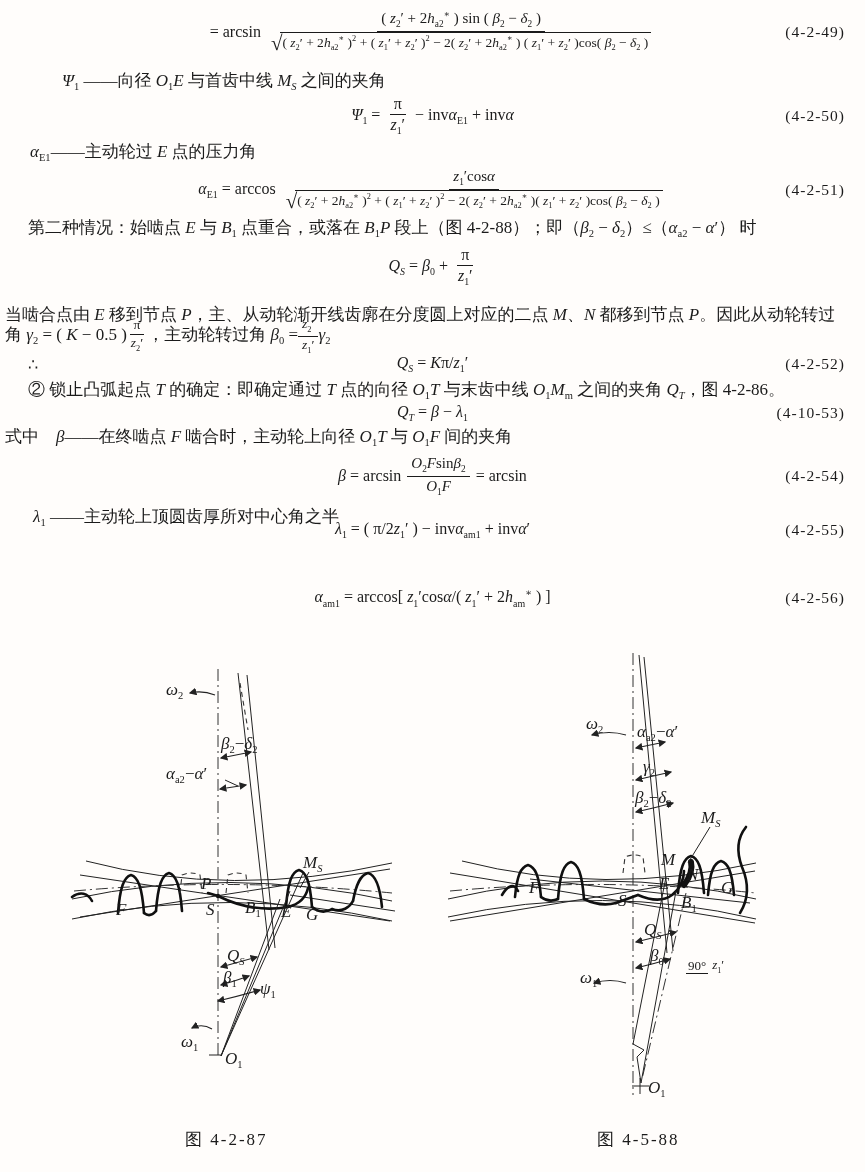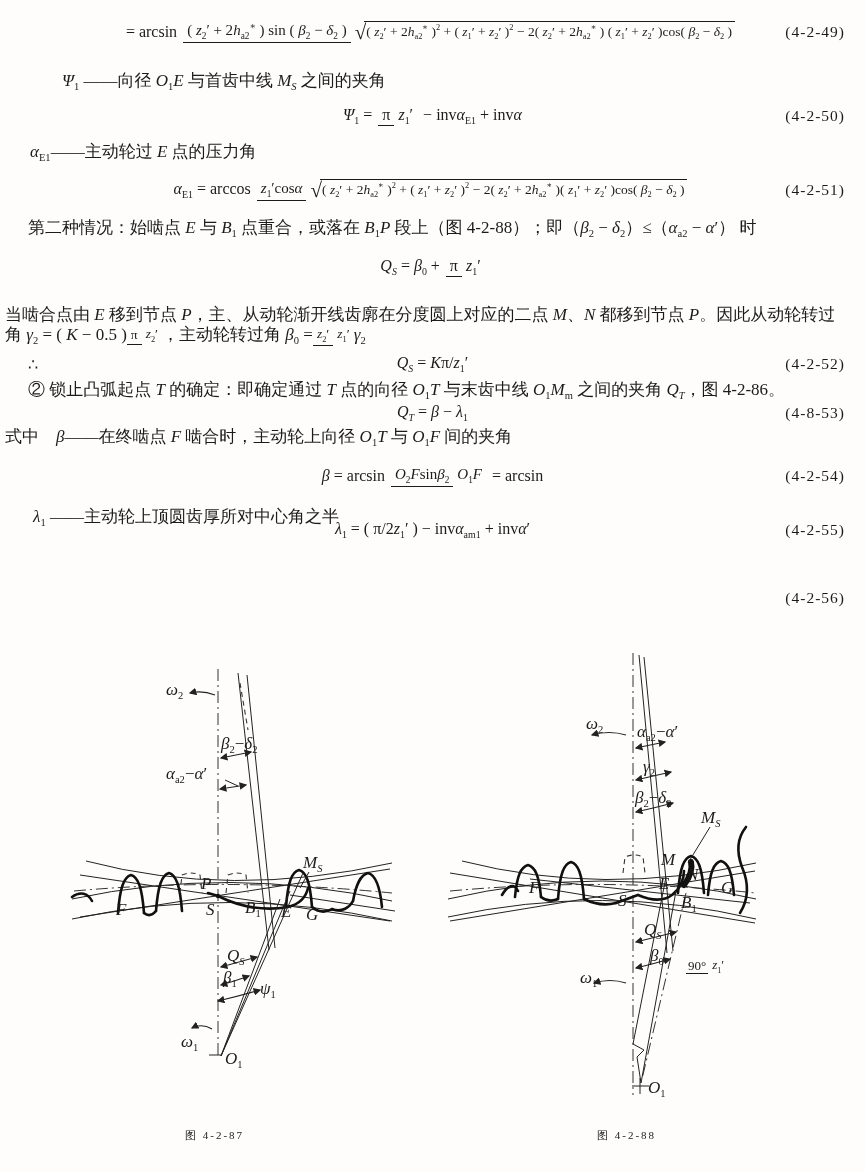--- a/index.html
+++ b/index.html
@@ -4,34 +4,34 @@
 <style>
   html,body{margin:0;padding:0;background:#9a9a9a;}
   .page{position:relative;width:865px;height:1172px;background:#fffdfb;
         font-family:"Liberation Serif","DejaVu Serif",serif;color:#1b1b1b;overflow:hidden;}
   .row{position:absolute;left:0;right:0;display:flex;justify-content:center;align-items:center;}
   .tline{position:absolute;font-size:17px;white-space:nowrap;line-height:1.35;}
   .eq{font-size:16px;display:flex;align-items:center;gap:6px;white-space:nowrap;}
   .eqno{position:absolute;right:20px;top:50%;transform:translateY(-50%);font-size:15.5px;letter-spacing:1px;}
   sub,sup{font-size:0.62em;}
   i{font-style:italic;}
-  .frac{display:inline-flex;flex-direction:row;align-items:center;text-align:right;line-height:1.25;vertical-align:middle;}
+  .frac{display:inline-flex;flex-direction:column;align-items:center;text-align:right;line-height:1.25;vertical-align:middle;}
   .fn{border-bottom:1.2px solid #1b1b1b;padding:0 4px;}
   .fd{padding:0 4px;}
   .sqrt{display:inline-flex;align-items:flex-start;}
   .rad{font-size:21px;line-height:1.05;margin-right:-2px;}
   .bod{border-top:1.2px solid #1b1b1b;padding:1px 3px 0 2px;}
   .den-sm{font-size:13.5px;}
   .num-sm{font-size:15px;}
   .fig{position:absolute;}
   .fig svg{display:block;}
   .fl{position:absolute;font-size:17px;white-space:nowrap;line-height:1.1;}
   .mini-frac{display:inline-flex;flex-direction:row;align-items:center;font-size:13px;line-height:1.2;margin-top:19px;}
   .mini-frac .fn{border-bottom:1px solid #1b1b1b;padding:0 2px;}
-  .caption{position:absolute;font-size:11px;letter-spacing:2px;}
+  .caption{position:absolute;font-size:17px;letter-spacing:2px;}
   .s{stroke:#222;fill:none;stroke-width:1;}
   .b{stroke:#101010;fill:none;stroke-width:2.6;stroke-linecap:round;}
   .cl{stroke:#333;fill:none;stroke-width:1;stroke-dasharray:12 4 2 4;}
   .ds{stroke:#333;fill:none;stroke-width:1.1;stroke-dasharray:5 4;}
   .ar{stroke:#222;fill:none;stroke-width:1.1;}
 </style>
 </head>
 <body>
 
 <div class="page">
@@ -119,21 +119,21 @@
       </div>
     <span class="eqno">(4-2-52)</span>
   </div>
 
   <div class="tline" style="top:379px;left:28px;">② 锁止凸弧起点 <i>T</i> 的确定：即确定通过 <i>T</i> 点的向径 <i>O</i><sub>1</sub><i>T</i> 与末齿中线 <i>O</i><sub>1</sub><i>M</i><sub>m</sub> 之间的夹角 <i>Q<sub>T</sub></i>，图 4-2-86。</div>
 
   <div class="row" style="top:401px;height:24px;">
     <div class="eq">
         <span><i>Q<sub>T</sub></i> = <i>β</i> − <i>λ</i><sub>1</sub></span>
       </div>
-    <span class="eqno">(4-8-53)</span>
+    <span class="eqno">(4-10-53)</span>
   </div>
 
   <div class="tline" style="top:426px;left:5px;">式中　<i>β</i>——在终啮点 <i>F</i> 啮合时，主动轮上向径 <i>O</i><sub>1</sub><i>T</i> 与 <i>O</i><sub>1</sub><i>F</i> 间的夹角</div>
 
   <div class="row" style="top:448px;height:56px;">
     <div class="eq">
       <span><i>β</i> = arcsin</span>
       <span class="frac num-sm">
           <span class="fn"><i>O</i><sub>2</sub><i>F</i>sin<i>β</i><sub>2</sub></span>
           <span class="fd"><i>O</i><sub>1</sub><i>F</i></span>
@@ -147,20 +147,23 @@
 
   <div class="row" style="top:518px;height:24px;">
     <div class="eq">
         <span><i>λ</i><sub>1</sub> = ( π/2<i>z</i><sub>1</sub>′ ) − inv<i>α</i><sub>am1</sub> + inv<i>α</i>′</span>
       </div>
     <span class="eqno">(4-2-55)</span>
   </div>
 
 
   <div class="row" style="top:584px;height:28px;">
+    <div class="eq">
+        <span><i>α</i><sub>am1</sub> = arccos[ <i>z</i><sub>1</sub>′cos<i>α</i>/( <i>z</i><sub>1</sub>′ + 2<i>h</i><sub>am</sub><sup>∗</sup> ) ]</span>
+      </div>
     <span class="eqno">(4-2-56)</span>
   </div>
 
   <div class="fig" style="left:60px;top:645px;width:340px;height:470px;">
     <svg width="340" height="470" viewBox="0 0 340 470">
       <defs>
         <marker id="a87" viewBox="0 0 6 6" refX="5" refY="3" markerWidth="7" markerHeight="7" orient="auto-start-reverse">
           <path d="M0,0 L6,3 L0,6 Z" fill="#222"></path>
         </marker>
       </defs>
@@ -276,15 +279,15 @@
     <span class="fl" style="left:230px;top:302px;"><i>β</i><sub>0</sub></span>
     <span class="fl mini-frac" style="left:266px;top:293px;">
       <span class="fn">90°</span>
       <span class="fd"><i>z</i><sub>1</sub>′</span>
     </span>
     <span class="fl" style="left:160px;top:324px;"><i>ω</i><sub>1</sub></span>
     <span class="fl" style="left:228px;top:434px;"><i>O</i><sub>1</sub></span>
   </div>
 
   <div class="caption" style="left:185px;top:1128px;">图 4-2-87</div>
-  <div class="caption" style="left:597px;top:1128px;">图 4-2-88</div>
+  <div class="caption" style="left:597px;top:1128px;">图 4-5-88</div>
 
 </div>
 
 </body></html>

